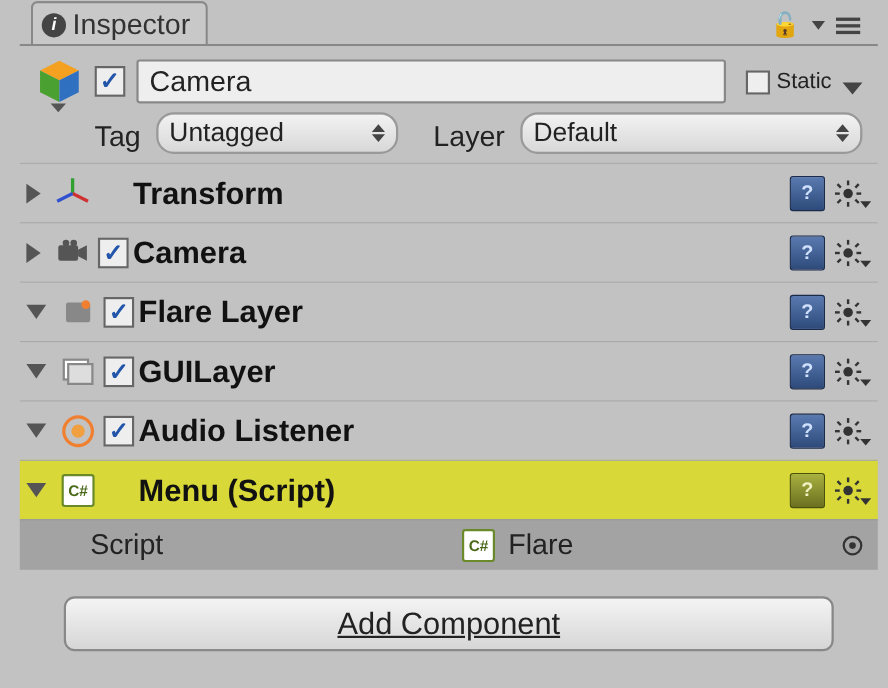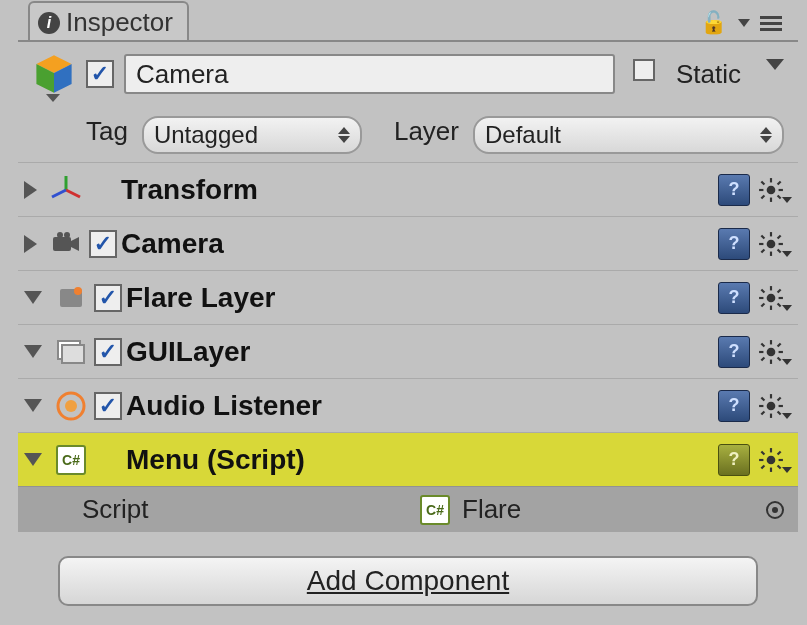--- a/index.html
+++ b/index.html
@@ -14,24 +14,24 @@
 
 .header { padding: 10px 14px 8px 14px; background: #c2c2c2; }
 .header-row1 { display: flex; align-items: center; gap: 10px; }
 .cube-icon { width: 44px; height: 44px; position: relative; }
 .cube-icon svg { width: 100%; height: 100%; }
 .cube-tri { position:absolute; bottom:-6px; left:14px; width:0;height:0;border-left:7px solid transparent;border-right:7px solid transparent;border-top:8px solid #555;}
 .chk { width: 28px; height: 28px; border: 2px solid #666; background: #eee; display: inline-flex; align-items: center; justify-content: center; }
 .chk.checked::after { content: "✓"; font-size: 22px; font-weight: bold; color: #2255aa; }
 .chk.sm { width:22px; height:22px; }
 .name-input { flex: 1; height: 40px; border: 2px solid #888; background: #eee; font-size: 26px; padding: 0 10px; color: #222; border-radius: 3px; }
-.static-wrap { display: flex; align-items: flex-start; gap: 21px; font-size: 26px; color: #222; margin-left: 8px; }
+.static-wrap { display: flex; align-items: flex-end; gap: 6px; font-size: 20px; color: #222; margin-left: 8px; }
 .dropdown-caret { width: 0; height: 0; border-left: 9px solid transparent; border-right: 9px solid transparent; border-top: 11px solid #444; margin-left:4px;}
 
-.header-row2 { display: flex; align-items: flex-start; gap: 14px; margin-top: 20px; padding-left: 54px; }
+.header-row2 { display: flex; align-items: flex-end; gap: 14px; margin-top: 6px; padding-left: 54px; }
 .lbl { font-size: 26px; color: #222; }
 .dd { height: 38px; border: 2px solid #999; background: linear-gradient(#f2f2f2,#d8d8d8); border-radius: 16px; display: flex; align-items: center; padding: 0 10px; font-size: 24px; color: #222; position: relative; min-width: 180px; }
 .dd .updn { margin-left: auto; display:flex; flex-direction:column; gap:2px; }
 .updn .u{width:0;height:0;border-left:6px solid transparent;border-right:6px solid transparent;border-bottom:7px solid #444;}
 .updn .d{width:0;height:0;border-left:6px solid transparent;border-right:6px solid transparent;border-top:7px solid #444;}
 
 .comp { display: flex; align-items: center; height: 54px; border-top: 1px solid #aaa; padding: 0 14px 0 6px; background: #c2c2c2; }
 .comp.highlight { background: #d8d838; }
 .fold { width: 20px; height: 20px; margin-right: 6px; }
 .fold.r { width:0;height:0;border-top:9px solid transparent;border-bottom:9px solid transparent;border-left:13px solid #555;}

